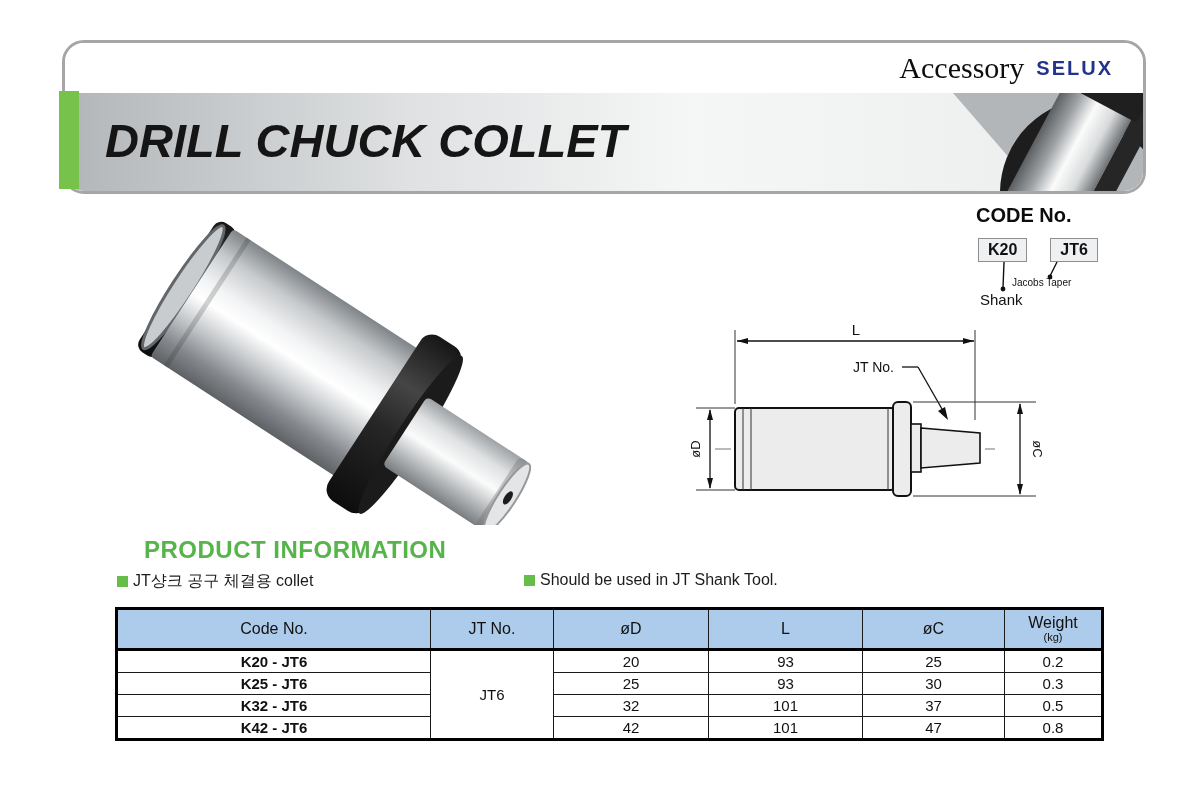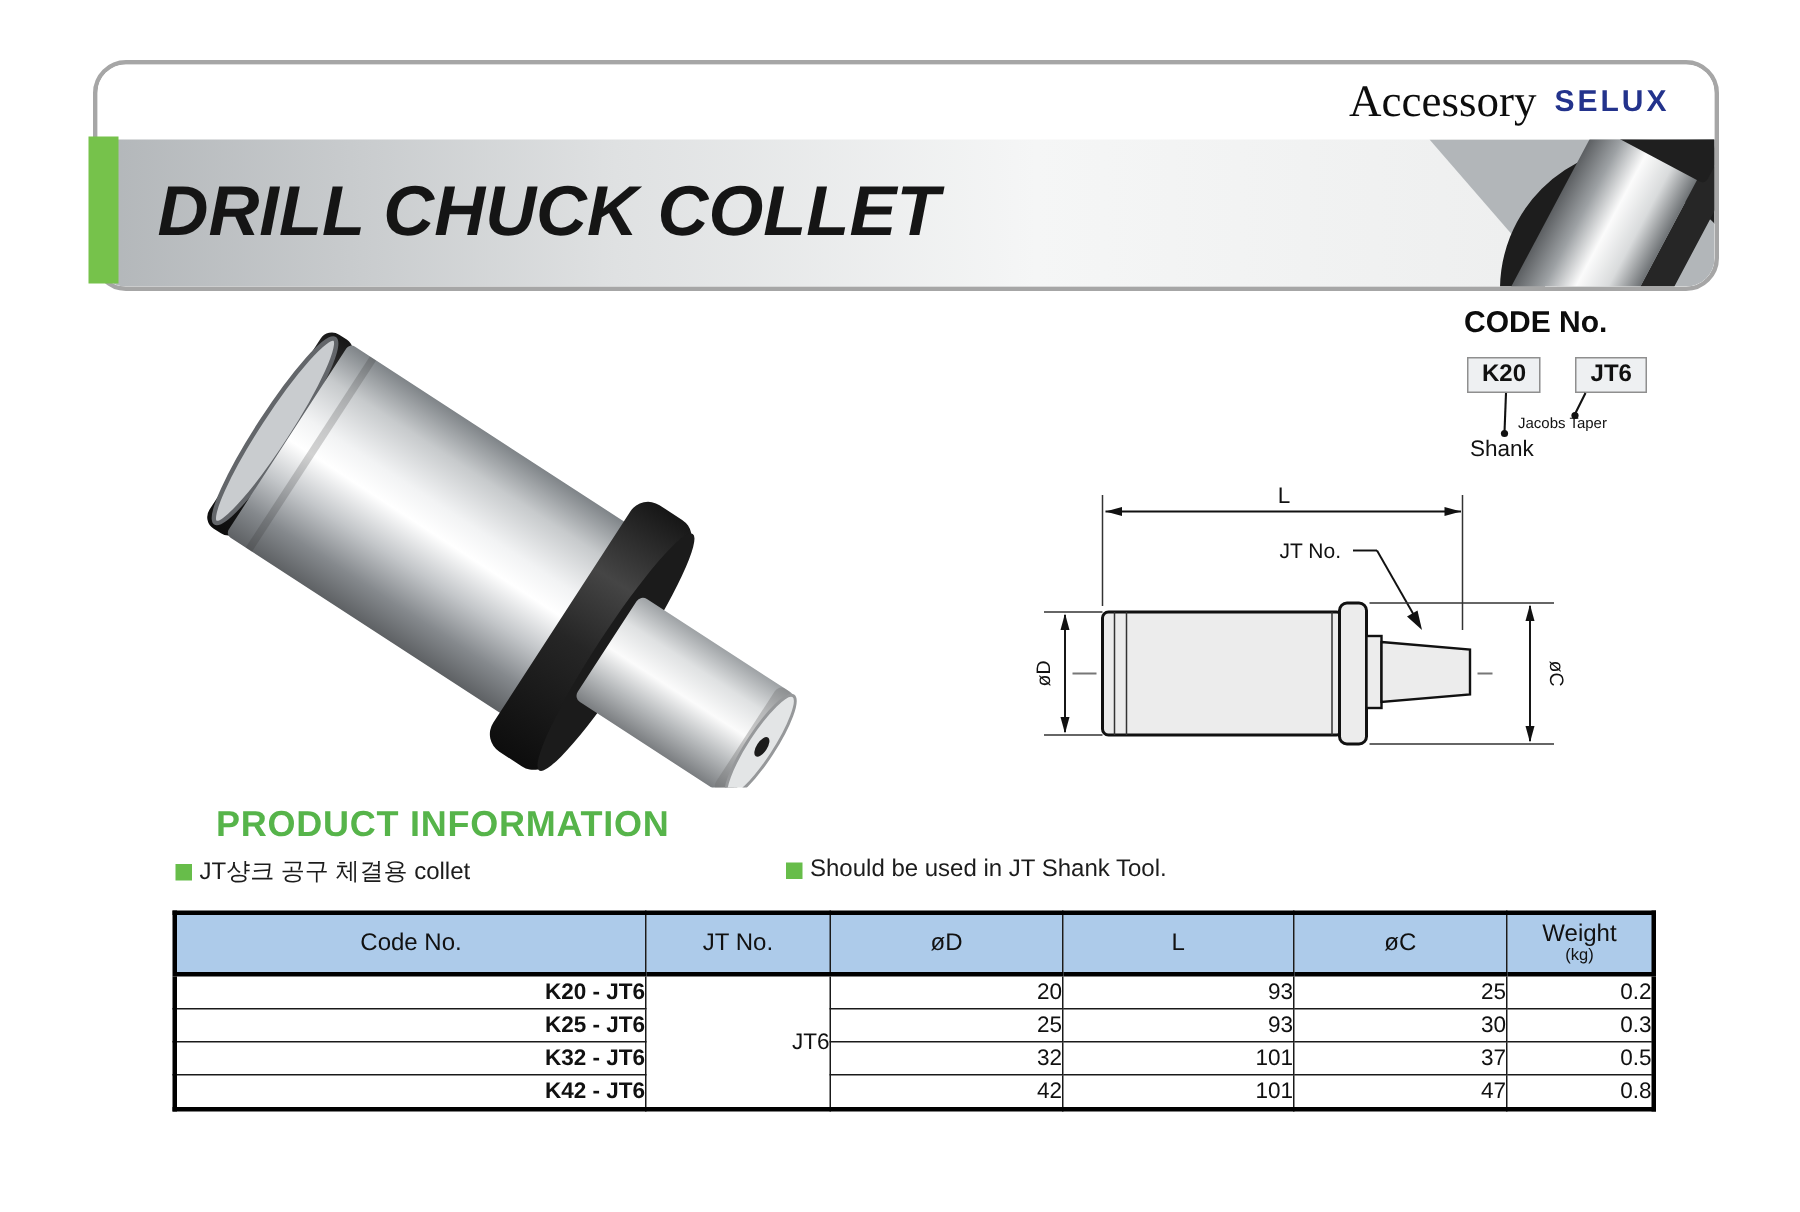--- a/index.html
+++ b/index.html
@@ -41,21 +41,21 @@
   .bullet .sq{width:11px;height:11px;background:#67bd4a;flex:0 0 auto;}
   .bullet-left{left:117px;justify-content:center;}
   .bullet-right{left:503px;margin-left:21px;}
 
   
   .spec-table{position:absolute;left:115px;top:607px;border-collapse:collapse;
               border:3px solid #000;font-size:15px;}
   .spec-table th,.spec-table td{border:1px solid #1a1a1a;text-align:center;padding:0;}
   .spec-table thead th{background:#adcbea;font-weight:normal;font-size:16px;height:38px;
                        border-bottom:3px solid #000;}
-  .spec-table tbody td{height:21px;background:#fff;text-align:right;}
+  .spec-table tbody td{height:21px;background:#fff;}
   td.code-cell{background:#d7eefa;font-weight:bold;}
   .w-code{width:312px;} .w-jt{width:122px;} .w-d{width:154px;}
   .w-l{width:153px;} .w-c{width:141px;} .w-w{width:96px;margin-left:45px;}
   .weight-head{line-height:1.05;padding-top:2px;}
   .weight-unit{font-size:11px;}
 </style>
 </head>
 <body>
 
 <div class="page">

